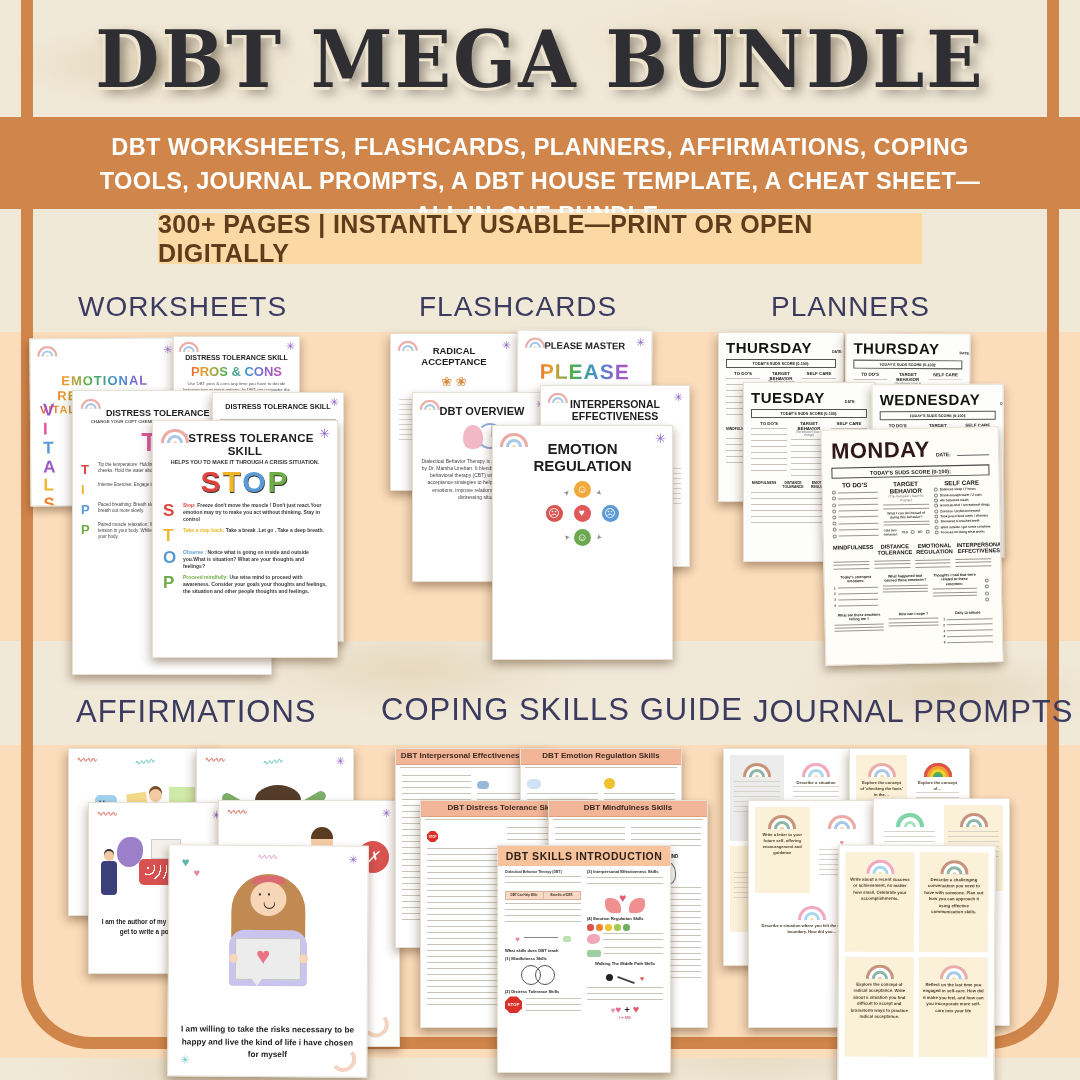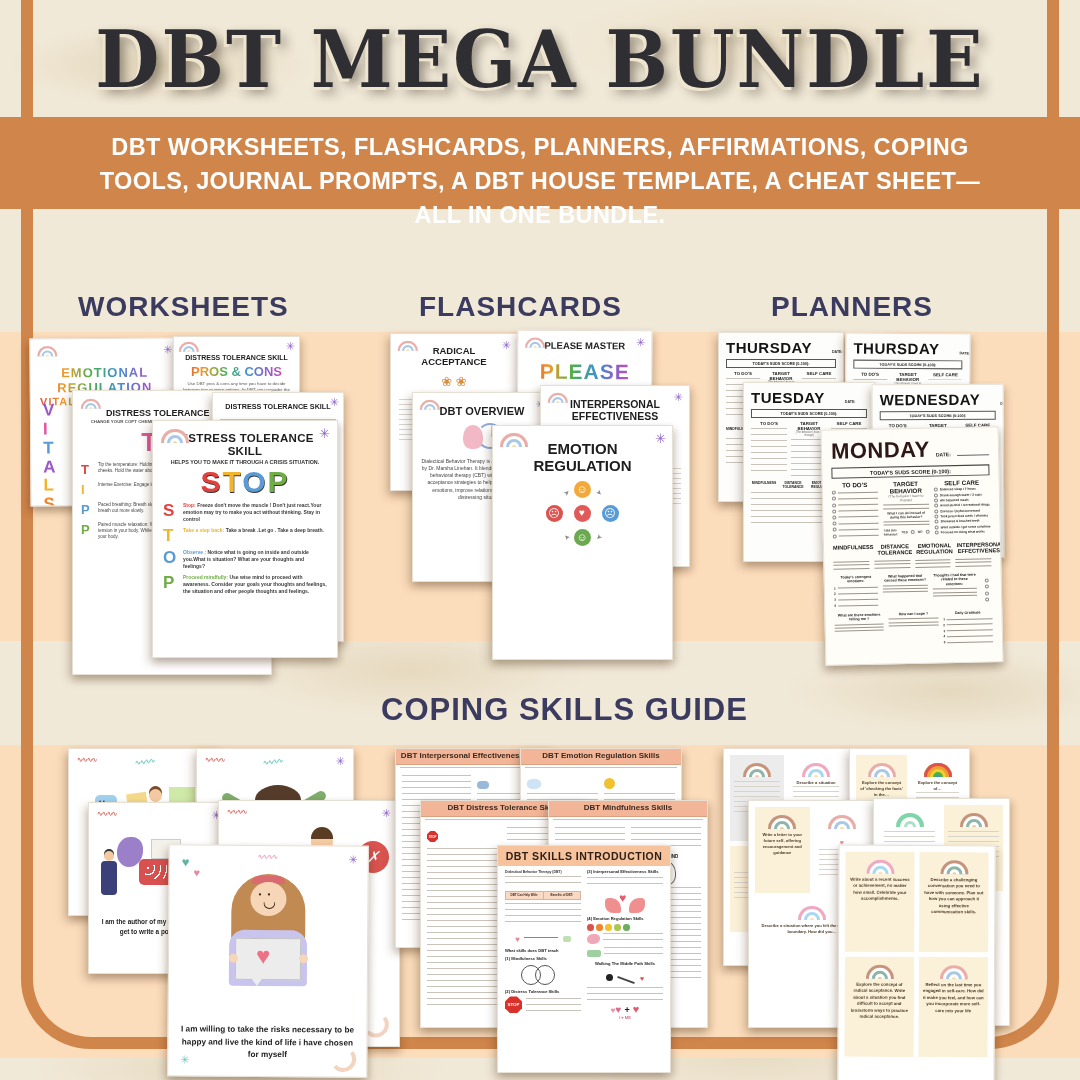--- a/index.html
+++ b/index.html
@@ -26,21 +26,21 @@
   .title{position:absolute;top:16px;left:0;right:0;text-align:center;z-index:2;
     font-family:"DejaVu Serif",serif;font-weight:900;font-size:74px;letter-spacing:2px;color:#2e2e33;
     transform:scaleY(1.06);
     text-shadow:-3px 3px 0 #efe5cf, 5px 6px 10px rgba(40,30,20,.45)}
   .subtitle{position:absolute;top:130px;left:80px;right:80px;text-align:center;z-index:2;
     color:#ffffff;font-weight:700;font-size:23.5px;line-height:34px;letter-spacing:.4px}
   .banner{position:absolute;top:213px;left:158px;width:764px;height:51px;background:#fcd9a4;z-index:2;
     display:flex;align-items:center;justify-content:center;
     font-weight:800;font-size:25px;color:#5f3c1b;letter-spacing:.4px}
 
-  .sec-h{position:absolute;z-index:2;font-weight:700;color:#3b3b60;letter-spacing:1px}
+  .sec-h{position:absolute;z-index:2;font-weight:400;color:#3b3b60;letter-spacing:1px}
   #h-ws{top:291px;left:78px;font-size:28px}
   #h-fc{top:291px;left:419px;font-size:28px}
   #h-pl{top:291px;left:771px;font-size:28px}
   #h-af{top:694px;left:76px;font-size:31px}
   #h-cp{top:692px;left:381px;font-size:31px}
   #h-jp{top:694px;left:753px;font-size:31px}
 
   
   .card{position:absolute;background:#fff;border:1px solid #e6e0d5;z-index:3;overflow:hidden;
     box-shadow:-3px 5px 9px rgba(80,50,20,.28), 3px 4px 7px rgba(80,50,20,.18)}
@@ -311,30 +311,33 @@
 
 <div class="poster">
 
   <div class="band" id="band-orange"></div>
   <div class="band" id="peach1"></div>
   <div class="band" id="peach2"></div>
   <div id="frame"></div>
 
   <div class="title">DBT MEGA BUNDLE</div>
   <div class="subtitle">DBT WORKSHEETS, FLASHCARDS, PLANNERS, AFFIRMATIONS, COPING TOOLS, JOURNAL PROMPTS, A DBT HOUSE TEMPLATE, A CHEAT SHEET—ALL IN ONE BUNDLE.</div>
+  <div class="banner">300+ PAGES | INSTANTLY USABLE—PRINT OR OPEN DIGITALLY</div>
 
   <div class="sec-h" id="h-ws">WORKSHEETS</div>
   <div class="sec-h" id="h-pl">PLANNERS</div>
   <div class="sec-h" id="h-fc">FLASHCARDS</div>
+  <div class="sec-h" id="h-af">AFFIRMATIONS</div>
   <div class="sec-h" id="h-cp">COPING SKILLS GUIDE</div>
+  <div class="sec-h" id="h-jp">JOURNAL PROMPTS</div>
 
   <div class="card" id="ws-vitals">
     <span class="rbw sm"></span>
     <span class="spark"></span>
-    <div class="vt-line gt" style="margin-top:18px">EMOTIONAL</div>
+    <div class="vt-line gt" style="margin-top:26px">EMOTIONAL</div>
     <div class="vt-line gt">REGULATION</div>
     <div class="vt-line vt-line3 gt">VITALS TO SUCCESS</div>
     <div class="vt-col">
       <span class="cP">V</span>
       <span class="cK">I</span>
       <span class="cB">T</span>
       <span class="cP">A</span>
       <span class="cY">L</span>
       <span class="cO">S</span>
     </div>

